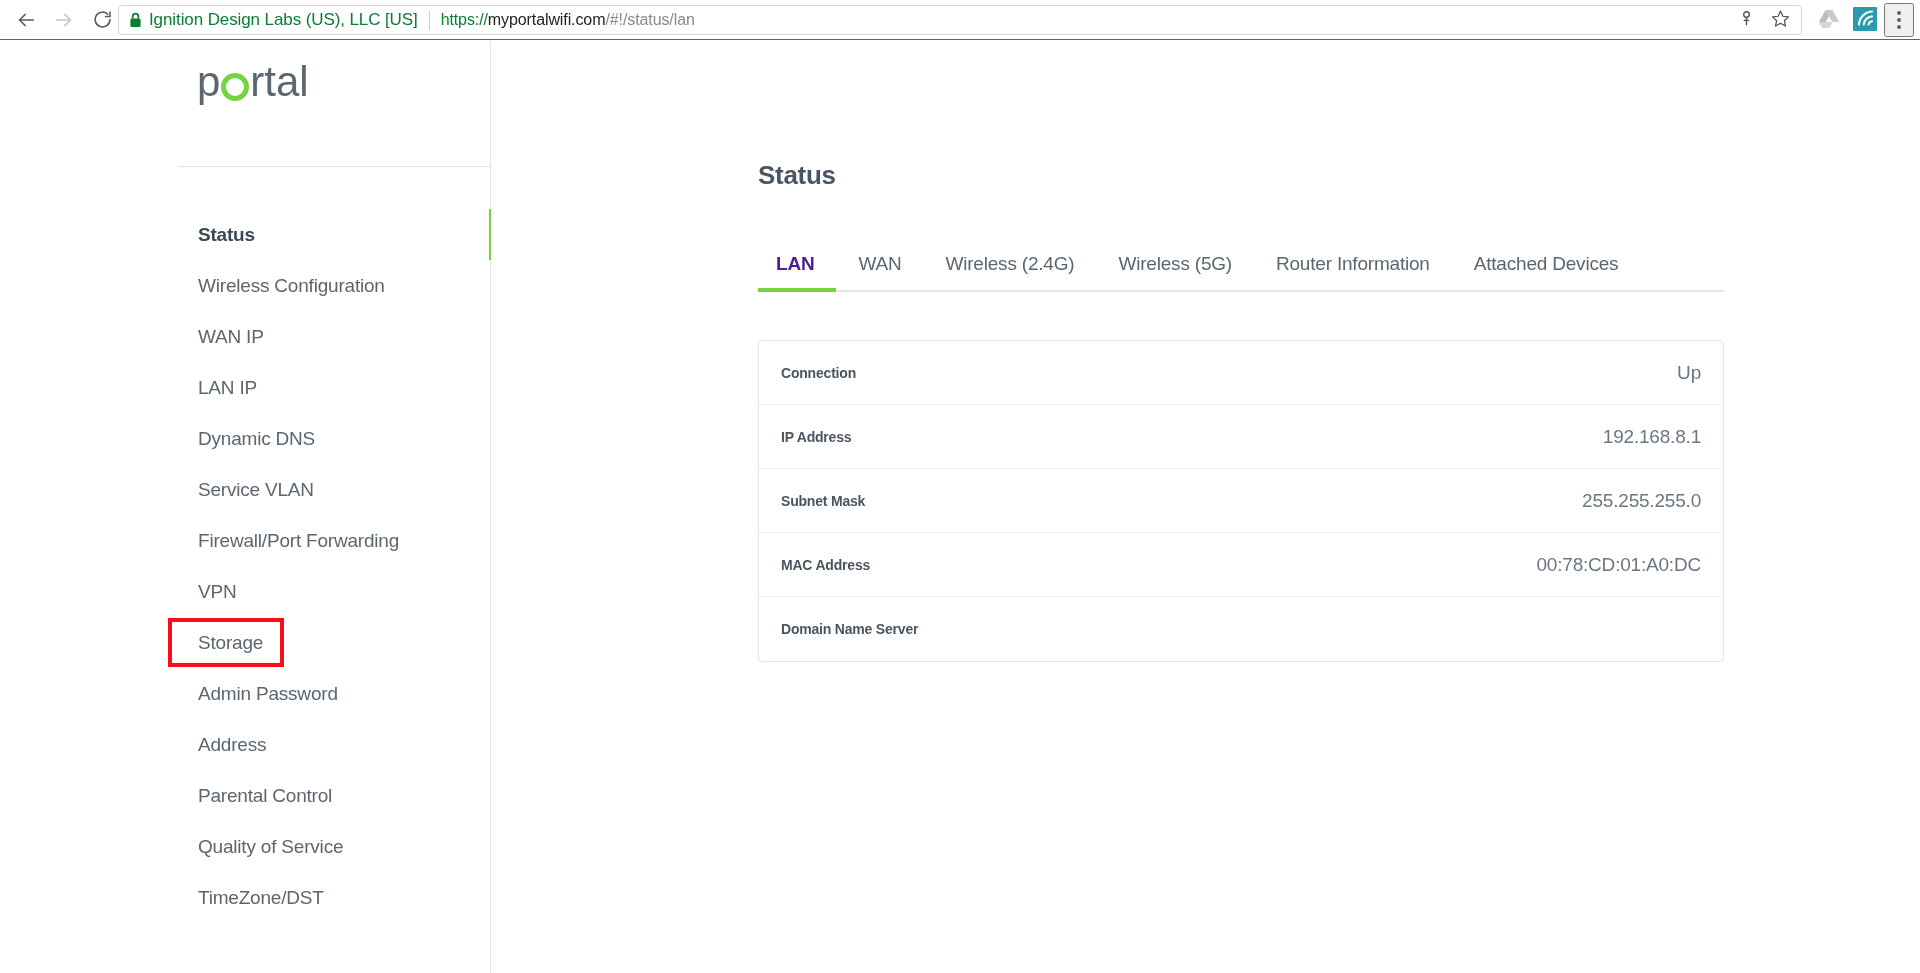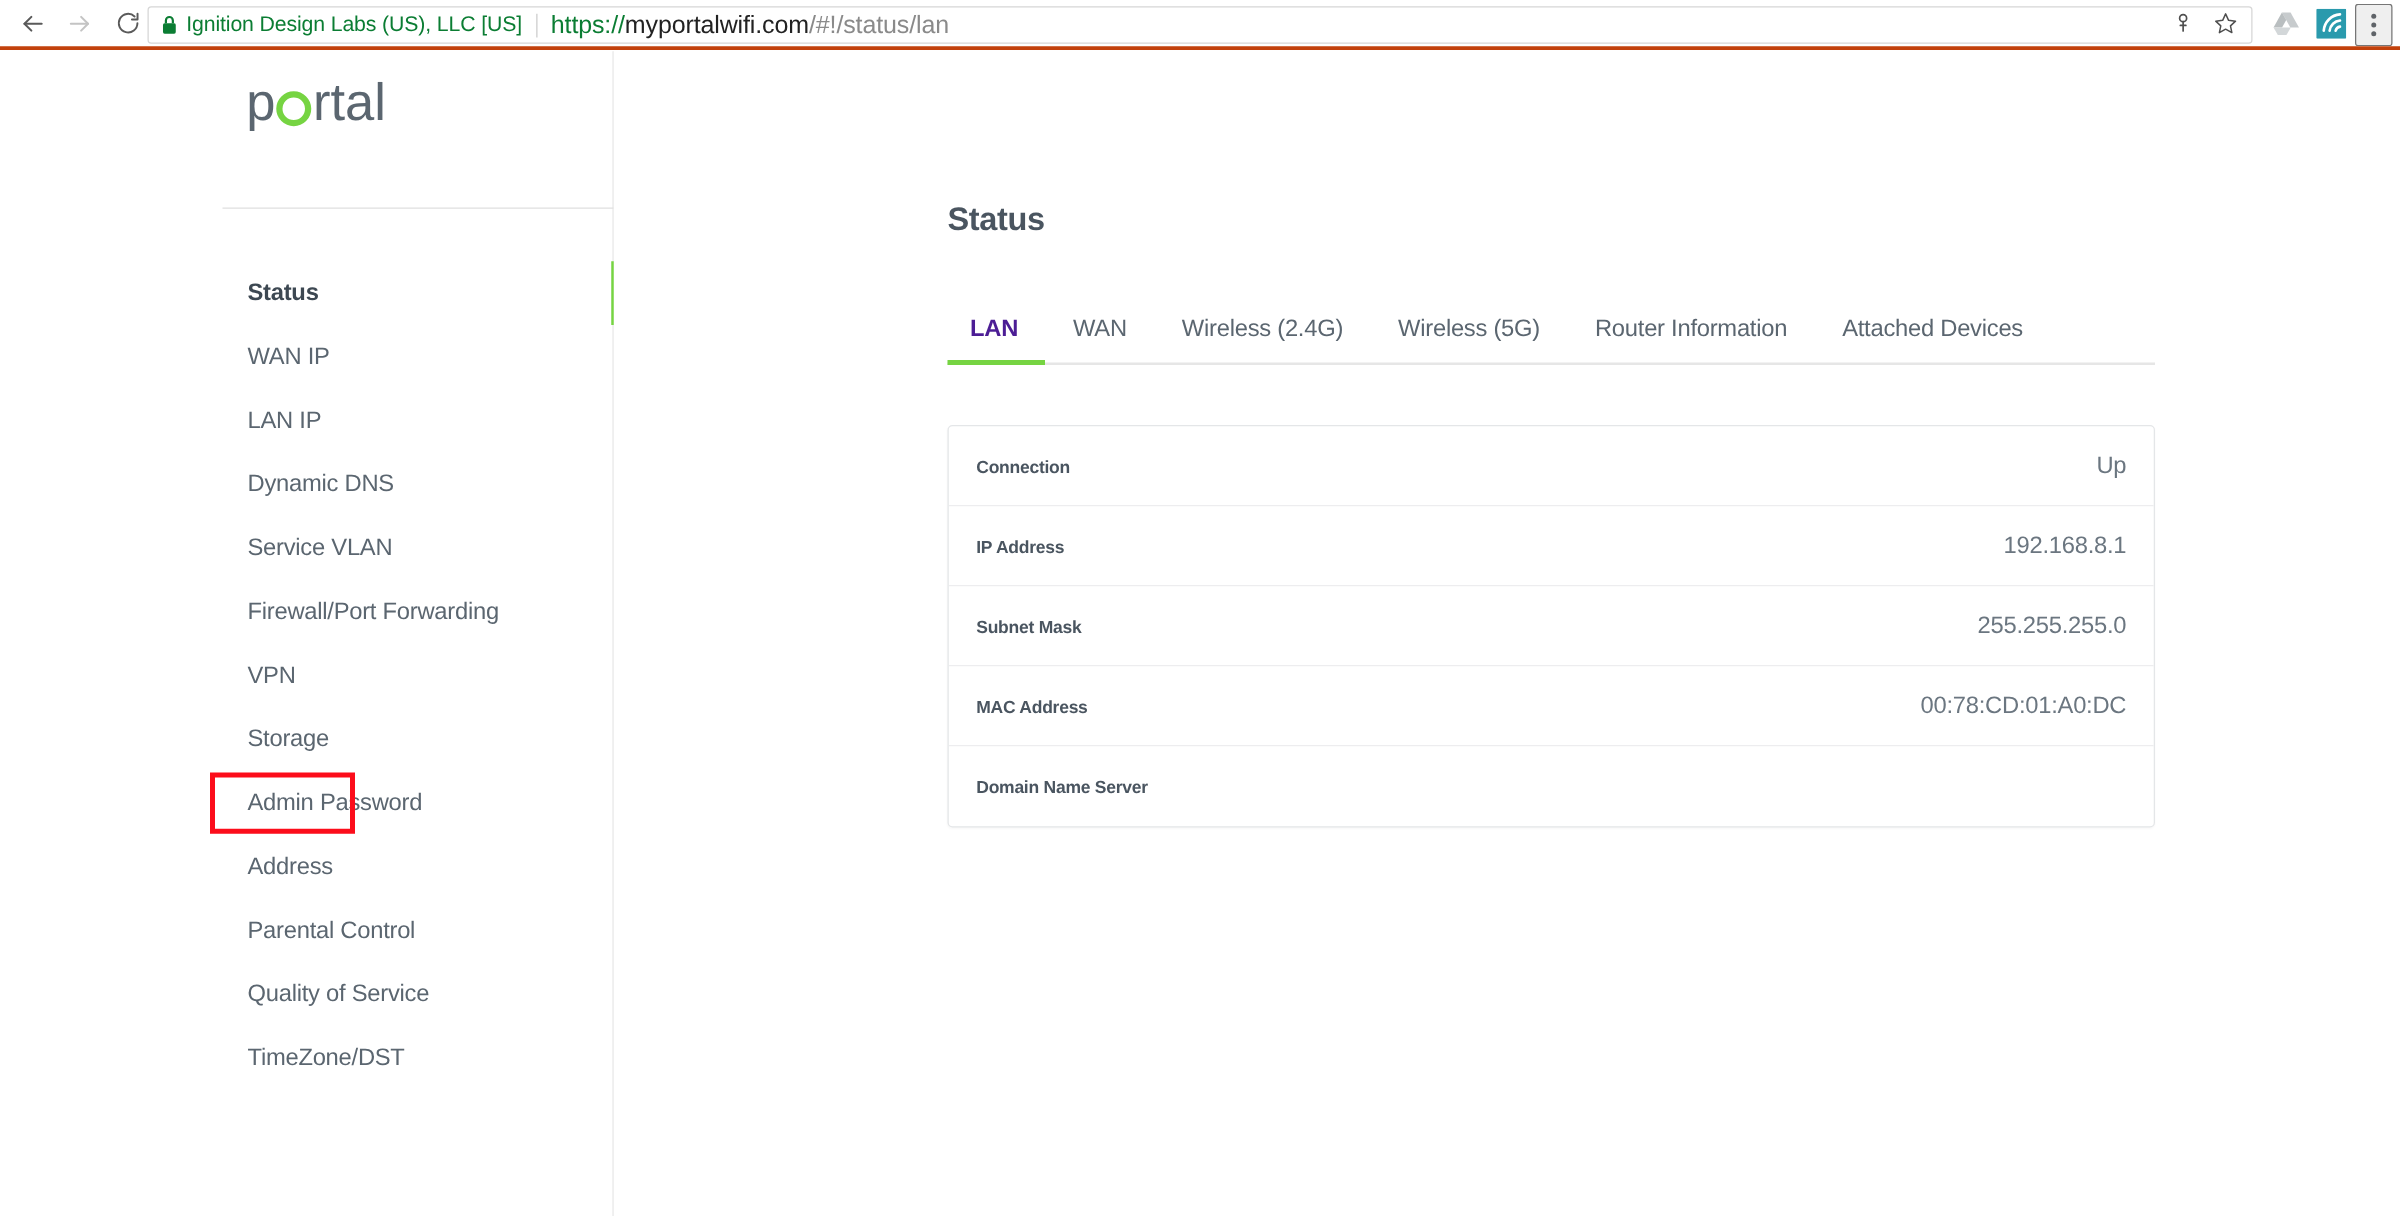--- a/index.html
+++ b/index.html
@@ -13,21 +13,21 @@
     font-family: "Liberation Sans", sans-serif;
   }
 
   
   .browser-bar {
     position: absolute;
     top: 0; left: 0;
     width: 1920px;
     height: 40px;
     background: #ffffff;
-    border-bottom: 3px solid #c2410c;
+    border-bottom: 1px solid #c2410c;
     display: flex;
     align-items: center;
   }
 
   .nav-btns {
     display: flex;
     align-items: center;
     padding-left: 8px;
     gap: 2px;
   }
@@ -67,21 +67,21 @@
     flex: 0 0 auto;
   }
   .omni-sep {
     width: 1px;
     height: 19px;
     background: #cccccc;
     margin: 0 11px;
     flex: 0 0 auto;
   }
   .url-text {
-    font-size: 20px;
+    font-size: 16px;
     white-space: nowrap;
     letter-spacing: -0.1px;
   }
   .url-scheme { color: #0b7d33; }
   .url-host { color: #222222; }
   .url-path { color: #8a8a8a; }
 
   .omni-actions {
     position: absolute;
     right: 6px;
@@ -401,20 +401,23 @@
           <span>rtal</span>
         </span>
     </div>
     <div class="logo-divider"></div>
 
     <nav class="nav">
       <div class="nav-item active">
           <span>Status</span>
         </div>
       <div class="nav-item">
+          <span>Wireless Configuration</span>
+        </div>
+      <div class="nav-item">
           <span>WAN IP</span>
         </div>
       <div class="nav-item">
           <span>LAN IP</span>
         </div>
       <div class="nav-item">
           <span>Dynamic DNS</span>
         </div>
       <div class="nav-item">
           <span>Service VLAN</span>

